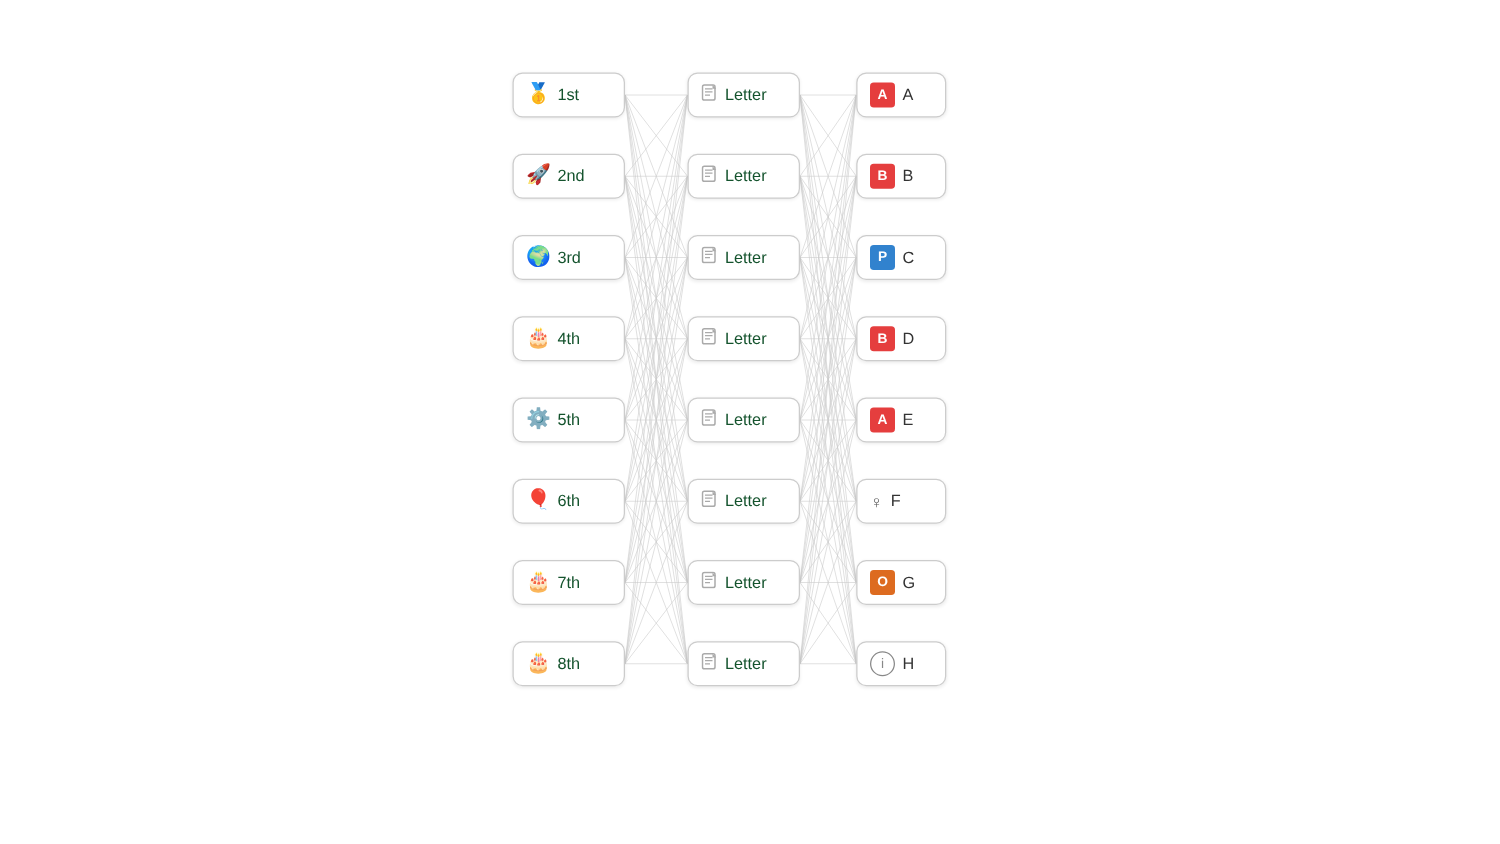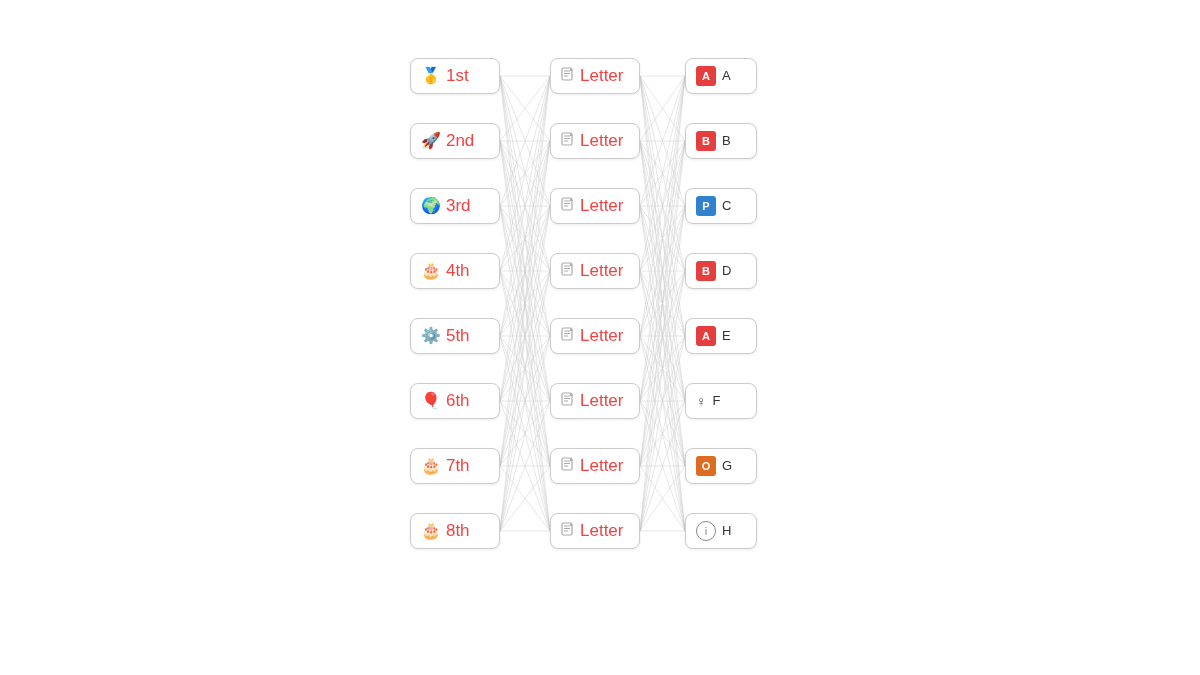--- a/index.html
+++ b/index.html
@@ -39,22 +39,22 @@
       font-weight: 500;
       white-space: nowrap;
       z-index: 1;
       box-shadow: 0 1px 3px rgba(0,0,0,0.08);
     }
     .node-emoji {
       font-size: 16px;
       line-height: 1;
     }
     .node-text {
-      font-size: 17px;
-      color: #ef4444;
+      font-size: 13px;
+      color: #14532d;
     }
     
     .right-node {
       display: flex;
       align-items: center;
       gap: 6px;
     }
     .badge {
       width: 20px;
       height: 20px;

